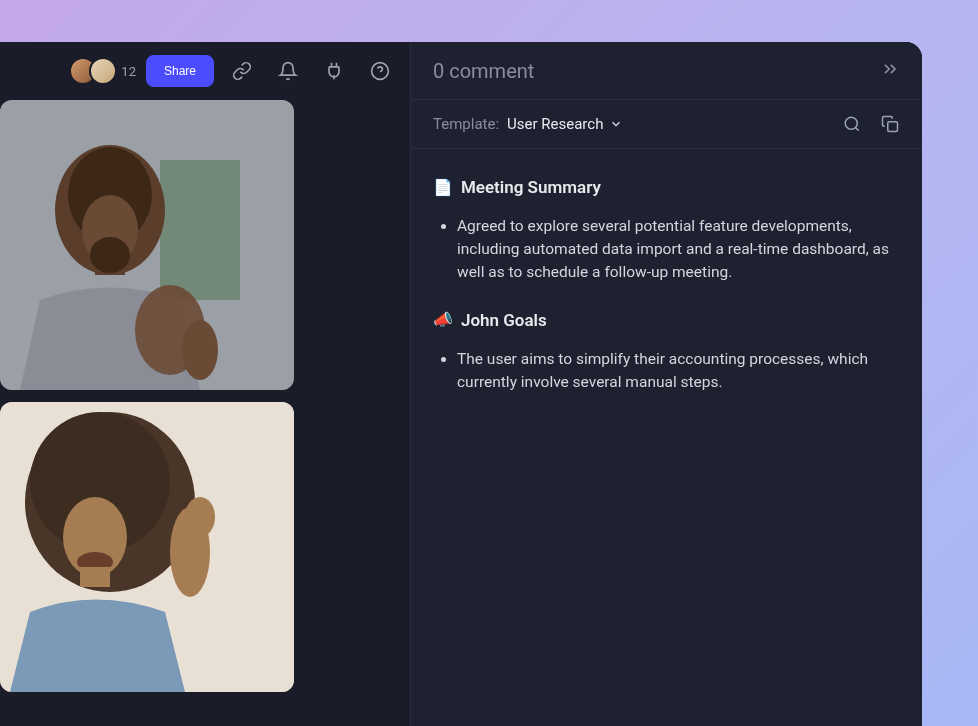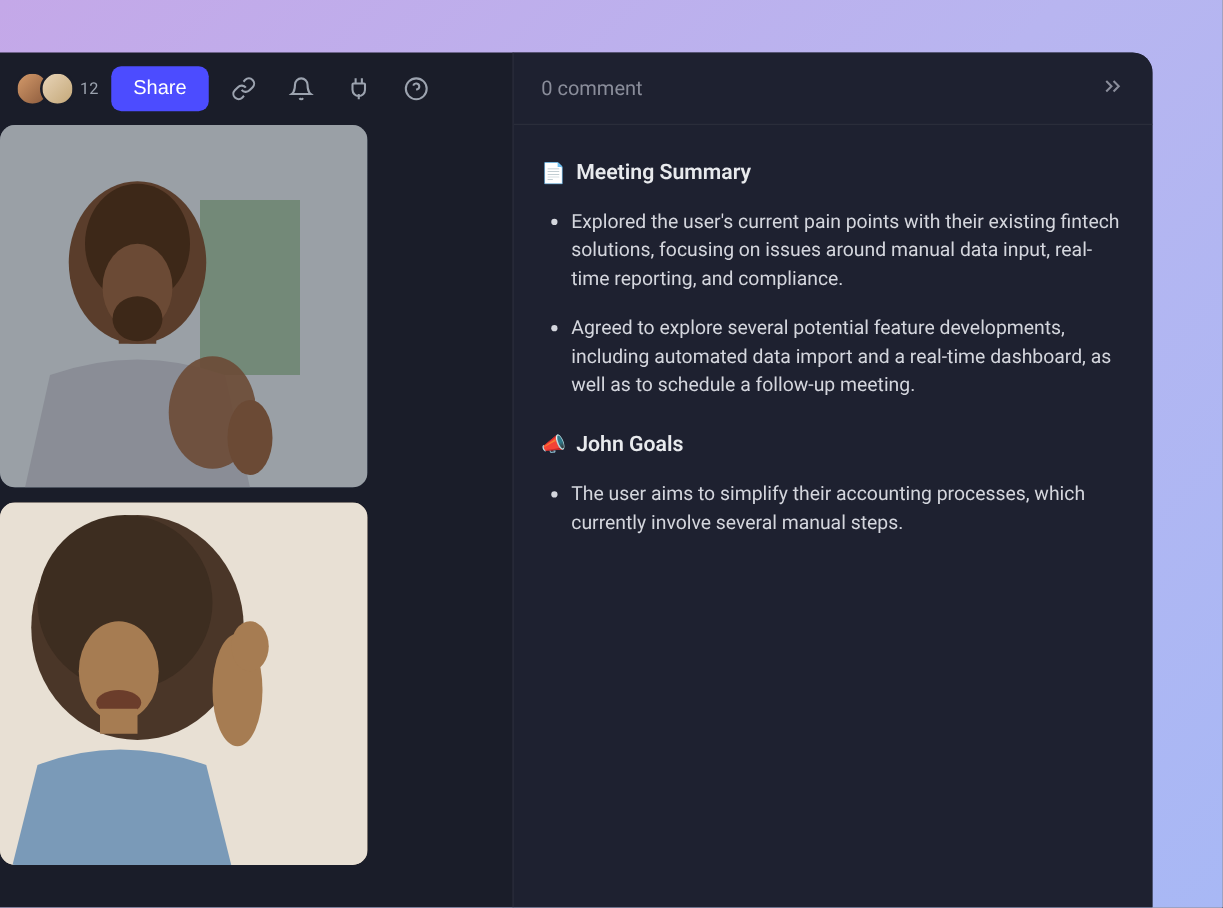--- a/index.html
+++ b/index.html
@@ -28,20 +28,21 @@
   height: 100%;
   display: flex;
   flex-direction: column;
 }
 .toolbar {
   height: 58px;
   display: flex;
   align-items: center;
   padding: 0 12px;
   gap: 10px;
+  justify-content: flex-end;
 }
 .avatars {
   display: flex;
   align-items: center;
 }
 .avatar {
   width: 28px;
   height: 28px;
   border-radius: 50%;
   border: 2px solid #1a1d29;
@@ -54,21 +55,21 @@
   color: #9ca3af;
   font-size: 13px;
   margin-left: 4px;
 }
 .share-button {
   background: #4c4cff;
   color: white;
   border: none;
   padding: 9px 18px;
   border-radius: 8px;
-  font-size: 16px;
+  font-size: 12px;
   font-weight: 500;
   cursor: pointer;
 }
 .icon-button {
   width: 36px;
   height: 36px;
   display: flex;
   align-items: center;
   justify-content: center;
   color: #9ca3af;
@@ -107,21 +108,21 @@
 .tabs {
   display: flex;
   align-items: center;
   padding: 0 22px;
   height: 58px;
   border-bottom: 1px solid #2a2d3a;
   gap: 30px;
 }
 .tab {
   color: #8a8d9a;
-  font-size: 16px;
+  font-size: 20px;
   padding: 18px 0;
   cursor: pointer;
   position: relative;
   text-align: center;
 }
 .tab.active {
   color: #e8eaed;
   font-weight: 500;
 }
 .tab.active::after {
@@ -278,28 +279,50 @@
     <div class="tabs">
       <div class="tab">0 comment</div>
       <div class="collapse-icon">
         <svg width="20" height="20" viewBox="0 0 24 24" fill="none" stroke="currentColor" stroke-width="2">
             <polyline points="13 17 18 12 13 7"></polyline>
             <polyline points="6 17 11 12 6 7"></polyline>
           </svg>
       </div>
     </div>
 
+    <div class="template-bar">
+      <span class="template-label">Template:</span>
+      <span class="template-value">
+        <span>User Research</span>
+        <svg width="14" height="14" viewBox="0 0 24 24" fill="none" stroke="currentColor" stroke-width="2">
+            <polyline points="6 9 12 15 18 9"></polyline>
+          </svg>
+      </span>
+      <div class="template-actions">
+        <div class="icon-button">
+          <svg width="18" height="18" viewBox="0 0 24 24" fill="none" stroke="currentColor" stroke-width="2">
+              <circle cx="11" cy="11" r="8"></circle>
+              <line x1="21" y1="21" x2="16.65" y2="16.65"></line>
+            </svg>
+        </div>
+        <div class="icon-button">
+          <svg width="18" height="18" viewBox="0 0 24 24" fill="none" stroke="currentColor" stroke-width="2">
+              <rect x="9" y="9" width="13" height="13" rx="2"></rect>
+              <path d="M5 15H4a2 2 0 0 1-2-2V4a2 2 0 0 1 2-2h9a2 2 0 0 1 2 2v1"></path>
+            </svg>
+        </div>
+      </div>
+    </div>
 
     <div class="content">
       <div class="section-heading">
         <span class="emoji-icon">📄</span>
         <span>Meeting Summary</span>
       </div>
       <ul class="bullet-list">
-        <li>Explored the user's current pain points with their existing fintech solutions, focusing on issues around manual data input, real-time reporting, and compliance.</li>
         <li>Agreed to explore several potential feature developments, including automated data import and a real-time dashboard, as well as to schedule a follow-up meeting.</li>
       </ul>
 
       <div class="section-heading">
         <span class="emoji-icon">📣</span>
         <span>John Goals</span>
       </div>
       <ul class="bullet-list">
         <li>The user aims to simplify their accounting processes, which currently involve several manual steps.</li>
       </ul>

